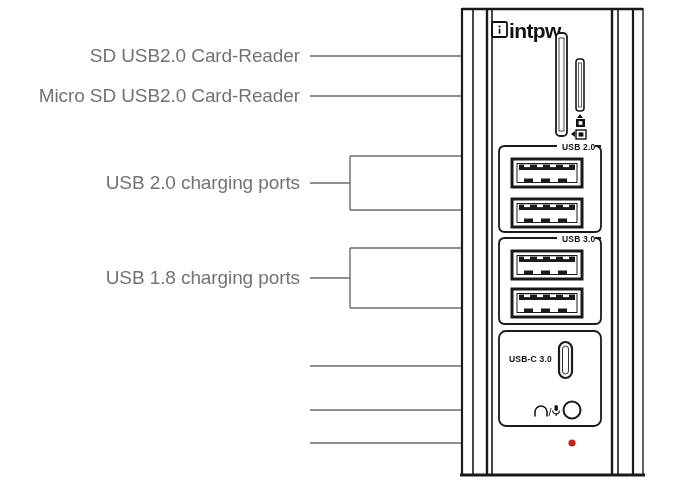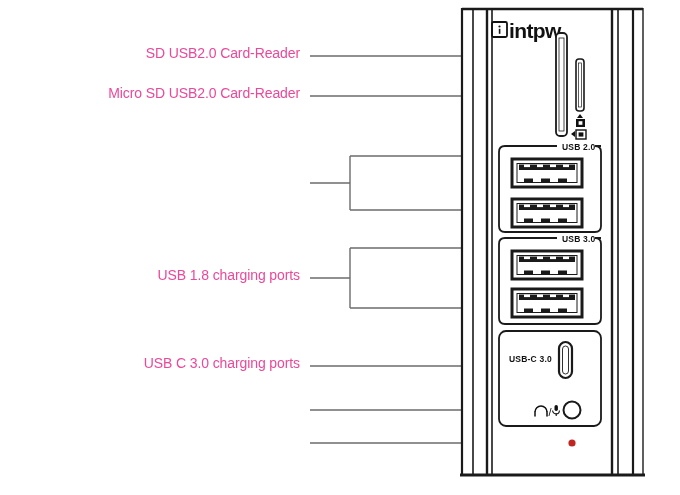--- a/index.html
+++ b/index.html
@@ -7,22 +7,22 @@
     width:680px;height:495px;
     background:#ffffff;
     font-family:"Liberation Sans",sans-serif;
     overflow:hidden;
     position:relative;
   }
   #stage{position:absolute;left:0;top:0;width:680px;height:495px;}
   .lbl{
     position:absolute;
     font-family:"Liberation Sans",sans-serif;
-    font-size:14px;
-    color:#ec4899;
+    font-size:19px;
+    color:#737373;
     white-space:nowrap;
     text-align:right;
     letter-spacing:-0.1px;
   }
   svg{position:absolute;left:0;top:0;}
   .panel-label{
     font-family:"Liberation Sans",sans-serif;
     font-size:8.5px;
     font-weight:bold;
     fill:#111;
@@ -45,24 +45,24 @@
 </style>
 </head>
 <body>
 
 <div id="stage">
 
   <div class="lbl" style="left:0px;top:45px;width:300px;">SD USB2.0 Card-Reader</div>
 
   <div class="lbl" style="left:0px;top:85px;width:300px;">Micro SD USB2.0 Card-Reader</div>
 
+  <div class="lbl" style="left:0px;top:172px;width:300px;">USB 2.0 charging ports</div>
 
   <div class="lbl" style="left:0px;top:267px;width:300px;">USB 1.8 charging ports</div>
 
-  <div class="lbl" style="left:0px;top:355px;width:300px;">USB C 3.0 charging ports</div>
 
 
 
   <svg width="680" height="495">
     <g stroke="#6b6b6b" stroke-width="1.4" fill="none">
 
       <line x1="310" y1="56" x2="560" y2="56"></line>
 
       <line x1="310" y1="96" x2="578" y2="96"></line>
 

